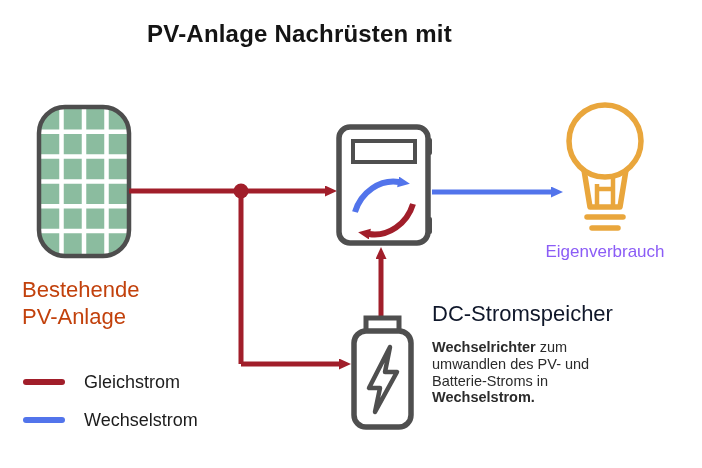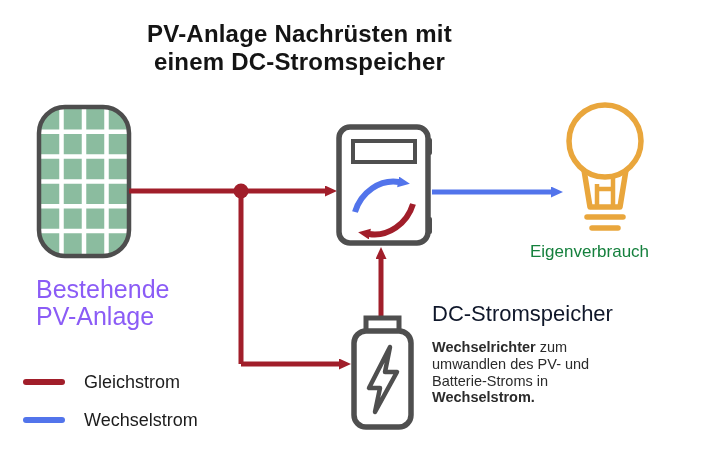--- a/index.html
+++ b/index.html
@@ -21,32 +21,33 @@
     text-align: center;
     font-weight: 700;
     font-size: 24px;
     line-height: 28px;
     color: #141414;
     letter-spacing: 0.2px;
   }
 
   .pv-label {
     position: absolute;
-    left: 36px; top: 276px;
-    font-size: 25px;
+    left: 22px; top: 276px;
+    font-size: 22px;
     line-height: 27px;
-    color: #8b5cf6;
+    color: #c2410c;
   }
 
   .consumption-label {
     position: absolute;
     left: 530px; top: 242px;
     width: 150px;
+    text-align: center;
     font-size: 17px;
-    color: #15803d;
+    color: #8b5cf6;
   }
 
   .storage-title {
     position: absolute;
     left: 432px; top: 301px;
     font-size: 22px;
     color: #0f172a;
   }
 
   .storage-desc {
@@ -149,21 +150,20 @@
       <circle cx="605" cy="141" r="36" stroke-width="5.5"></circle>
       <path d="M 584,170 L 590,207 L 620,207 L 626,170" stroke-width="5.5" stroke-linejoin="round"></path>
       <path d="M 597,205 L 597,184 M 613,205 L 613,175 M 597,189 L 613,189" stroke-width="4.5"></path>
       <line x1="587" y1="217" x2="623" y2="217" stroke-width="5.5" stroke-linecap="round"></line>
       <line x1="592" y1="228" x2="618" y2="228" stroke-width="5.5" stroke-linecap="round"></line>
     </g>
   </svg>
 
   <div class="title">
     <div>PV-Anlage Nachrüsten mit</div>
-    <div>einem DC-Stromspeicher</div>
   </div>
 
   <div class="pv-label">
     <div>Bestehende</div>
     <div>PV-Anlage</div>
   </div>
 
   <div class="consumption-label">Eigenverbrauch</div>
 
   <div class="storage-title">DC-Stromspeicher</div>

